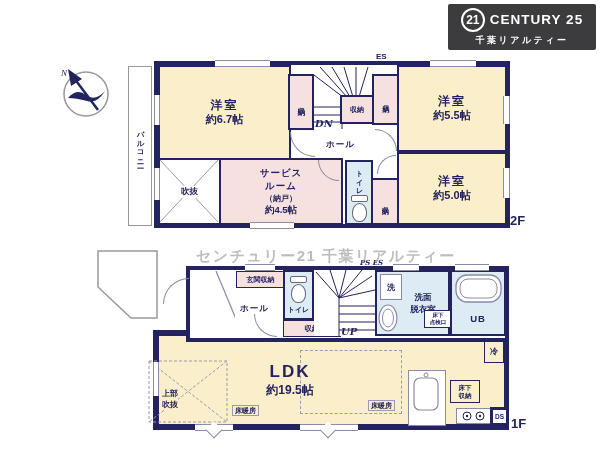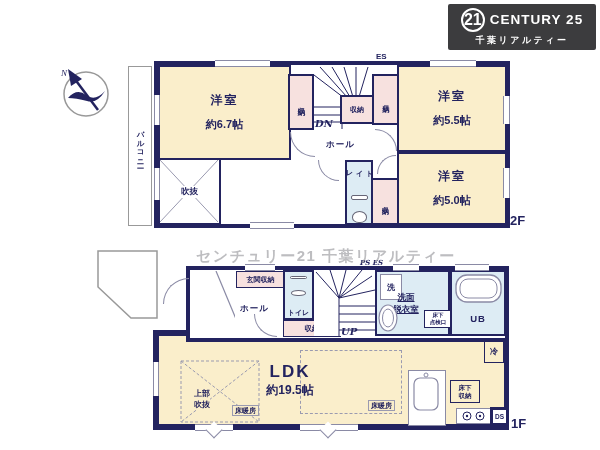--- a/index.html
+++ b/index.html
@@ -1,20 +1,20 @@
 <!DOCTYPE html>
 <html><head>
 <meta charset="utf-8">
 <style>
   html,body{margin:0;padding:0;background:#fff;}
   #canvas{position:relative;width:600px;height:450px;background:#fff;overflow:hidden;
           font-family:"Liberation Sans","DejaVu Sans",sans-serif;color:#23235f;}
   .abs{position:absolute;}
   .room{position:absolute;box-sizing:border-box;border:2.5px solid #23235f;
-        display:flex;align-items:center;justify-content:center;flex-direction:column;text-align:left;gap:10px;}
+        display:flex;align-items:center;justify-content:center;flex-direction:column;text-align:left;}
   .cream{background:#faeecb;}
   .pink{background:#f7e1df;}
   .blue{background:#ddecf4;}
   .white{background:#ffffff;}
   .outer{position:absolute;box-sizing:border-box;border:4.5px solid #23235f;background:#fff;}
   .rname{font-size:12px;font-weight:bold;letter-spacing:2px;line-height:1.25;}
   .rsize{font-size:11px;font-weight:bold;line-height:1.2;}
   .vtext{writing-mode:vertical-rl;text-orientation:upright;font-size:8px;font-weight:bold;letter-spacing:1px;}
   .small{font-size:8px;font-weight:bold;}
   .tiny{font-size:6.5px;font-weight:bold;line-height:1.15;}
@@ -32,21 +32,21 @@
   .boxlbl{position:absolute;box-sizing:border-box;border:1.2px solid #23235f;background:#faeecb;display:flex;align-items:center;justify-content:center;flex-direction:column;text-align:center;}
   .toilet-bowl{width:13px;height:17px;background:#fff;border:1.2px solid #667;border-radius:50% 50% 45% 45%;}
   .toilet-tank{width:15px;height:5px;background:#fff;border:1.2px solid #667;border-radius:2px;margin-bottom:1px;}
   .watermark{position:absolute;left:196px;top:247px;font-size:15px;font-weight:bold;letter-spacing:1.5px;
              color:rgba(135,135,140,0.55);white-space:nowrap;z-index:9;}
   
   .logo{position:absolute;left:448px;top:4px;width:148px;height:46px;background:#3c3c3e;border-radius:2px;
         display:flex;flex-direction:column;align-items:center;justify-content:center;z-index:10;}
   .logo-row{display:flex;align-items:center;gap:5px;}
   .seal{width:24px;height:24px;border:2px solid #fff;border-radius:50%;display:flex;align-items:center;justify-content:center;
-        color:#fff;font-size:16px;font-weight:bold;box-sizing:border-box;}
+        color:#fff;font-size:12px;font-weight:bold;box-sizing:border-box;}
   .brand{color:#fff;font-size:13.5px;font-weight:bold;letter-spacing:1px;}
   .sub{color:#fff;font-size:9px;letter-spacing:2.5px;margin-top:2px;font-weight:bold;}
 </style>
 </head>
 <body>
 
 <div id="canvas">
 
   <div class="logo">
     <div class="logo-row">
@@ -114,20 +114,26 @@
   </div>
 
   <div class="room white" style="left:158px;top:158px;width:63px;height:67px;">
     <svg width="58" height="62" viewBox="0 0 58 62" style="position:absolute;left:0;top:0;">
       <line x1="0" y1="0" x2="58" y2="62" stroke="#9a9ab0" stroke-width="1"></line>
       <line x1="58" y1="0" x2="0" y2="62" stroke="#9a9ab0" stroke-width="1"></line>
     </svg>
     <span class="small" style="position:relative;background:#fff;font-size:8.5px;">吹抜</span>
   </div>
 
+  <div class="room pink" style="left:219px;top:158px;width:124px;height:67px;">
+    <span class="small" style="font-size:9.5px;letter-spacing:1px;">サービス</span>
+    <span class="small" style="font-size:9.5px;letter-spacing:1px;">ルーム</span>
+    <span class="small" style="font-size:8px;">（納戸）</span>
+    <span class="small" style="font-size:9.5px;">約4.5帖</span>
+  </div>
 
   <div class="room blue" style="left:345px;top:160px;width:28px;height:65px;justify-content:flex-start;padding-top:3px;">
     <span class="vtext" style="font-size:7px;">トイレ</span>
     <div class="toilet-tank" style="margin-top:3px;"></div>
     <div class="toilet-bowl"></div>
   </div>
   <div class="room pink" style="left:371px;top:178px;width:28px;height:47px;">
     <span class="vtext" style="font-size:7px;">収納</span>
   </div>
 
@@ -153,21 +159,21 @@
 
   <div class="watermark">センチュリー21 千葉リアルティー</div>
 
   <svg class="abs" style="left:88px;top:248px;" width="74" height="74" viewBox="0 0 74 74">
     <polygon points="10,3 69,3 69,70 43,70 10,39" fill="#fff" stroke="#999" stroke-width="1.5"></polygon>
   </svg>
 
   <div class="outer" style="left:153px;top:330px;width:356px;height:100px;"></div>
   <div class="room cream" style="left:157px;top:334px;width:349px;height:92px;"></div>
 
-  <div class="abs" style="left:180px;top:360px;width:80px;height:63px;">
+  <div class="abs" style="left:148px;top:360px;width:80px;height:63px;">
     <svg width="80" height="63" viewBox="0 0 80 63" style="position:absolute;left:0;top:0;">
       <rect x="1" y="1" width="78" height="61" fill="none" stroke="#9a9ab0" stroke-width="1" stroke-dasharray="3,2"></rect>
       <line x1="1" y1="1" x2="79" y2="62" stroke="#9a9ab0" stroke-width="1" stroke-dasharray="3,2"></line>
       <line x1="79" y1="1" x2="1" y2="62" stroke="#9a9ab0" stroke-width="1" stroke-dasharray="3,2"></line>
     </svg>
     <div class="abs" style="left:14px;top:28px;background:#faeecb;text-align:center;">
       <div class="small" style="font-size:8px;">上部</div>
       <div class="small" style="font-size:8px;">吹抜</div>
     </div>
   </div>
@@ -253,21 +259,21 @@
       </g>
     </svg>
   </div>
   <div class="abs stairlbl" style="left:341px;top:326px;">UP</div>
   <div class="abs pses" style="left:360px;top:258px;">PS ES</div>
 
   <div class="room blue" style="left:375px;top:270px;width:75px;height:66px;"></div>
   <div class="abs white" style="left:380px;top:274px;width:22px;height:26px;border:1px solid #8a8aa5;box-sizing:border-box;display:flex;align-items:center;justify-content:center;">
     <span style="font-size:8px;font-weight:bold;">洗</span>
   </div>
-  <div class="abs" style="left:384px;top:292px;width:44px;text-align:center;text-decoration:underline;">
+  <div class="abs" style="left:401px;top:292px;width:44px;text-align:center;">
     <div style="font-size:8.5px;font-weight:bold;">洗面</div>
     <div style="font-size:8.5px;font-weight:bold;">脱衣室</div>
   </div>
   <svg class="abs" style="left:377px;top:303px;" width="22" height="30" viewBox="0 0 22 30">
     <ellipse cx="11" cy="15" rx="9" ry="13" fill="#fff" stroke="#8a8aa5" stroke-width="1.2"></ellipse>
     <ellipse cx="11" cy="15" rx="5.5" ry="9" fill="none" stroke="#8a8aa5" stroke-width="1"></ellipse>
   </svg>
   <div class="abs white" style="left:424px;top:310px;width:28px;height:18px;border:1px solid #23235f;box-sizing:border-box;display:flex;flex-direction:column;align-items:center;justify-content:center;">
     <span style="font-size:5.5px;font-weight:bold;line-height:1.2;">床下</span>
     <span style="font-size:5.5px;font-weight:bold;line-height:1.2;">点検口</span>

